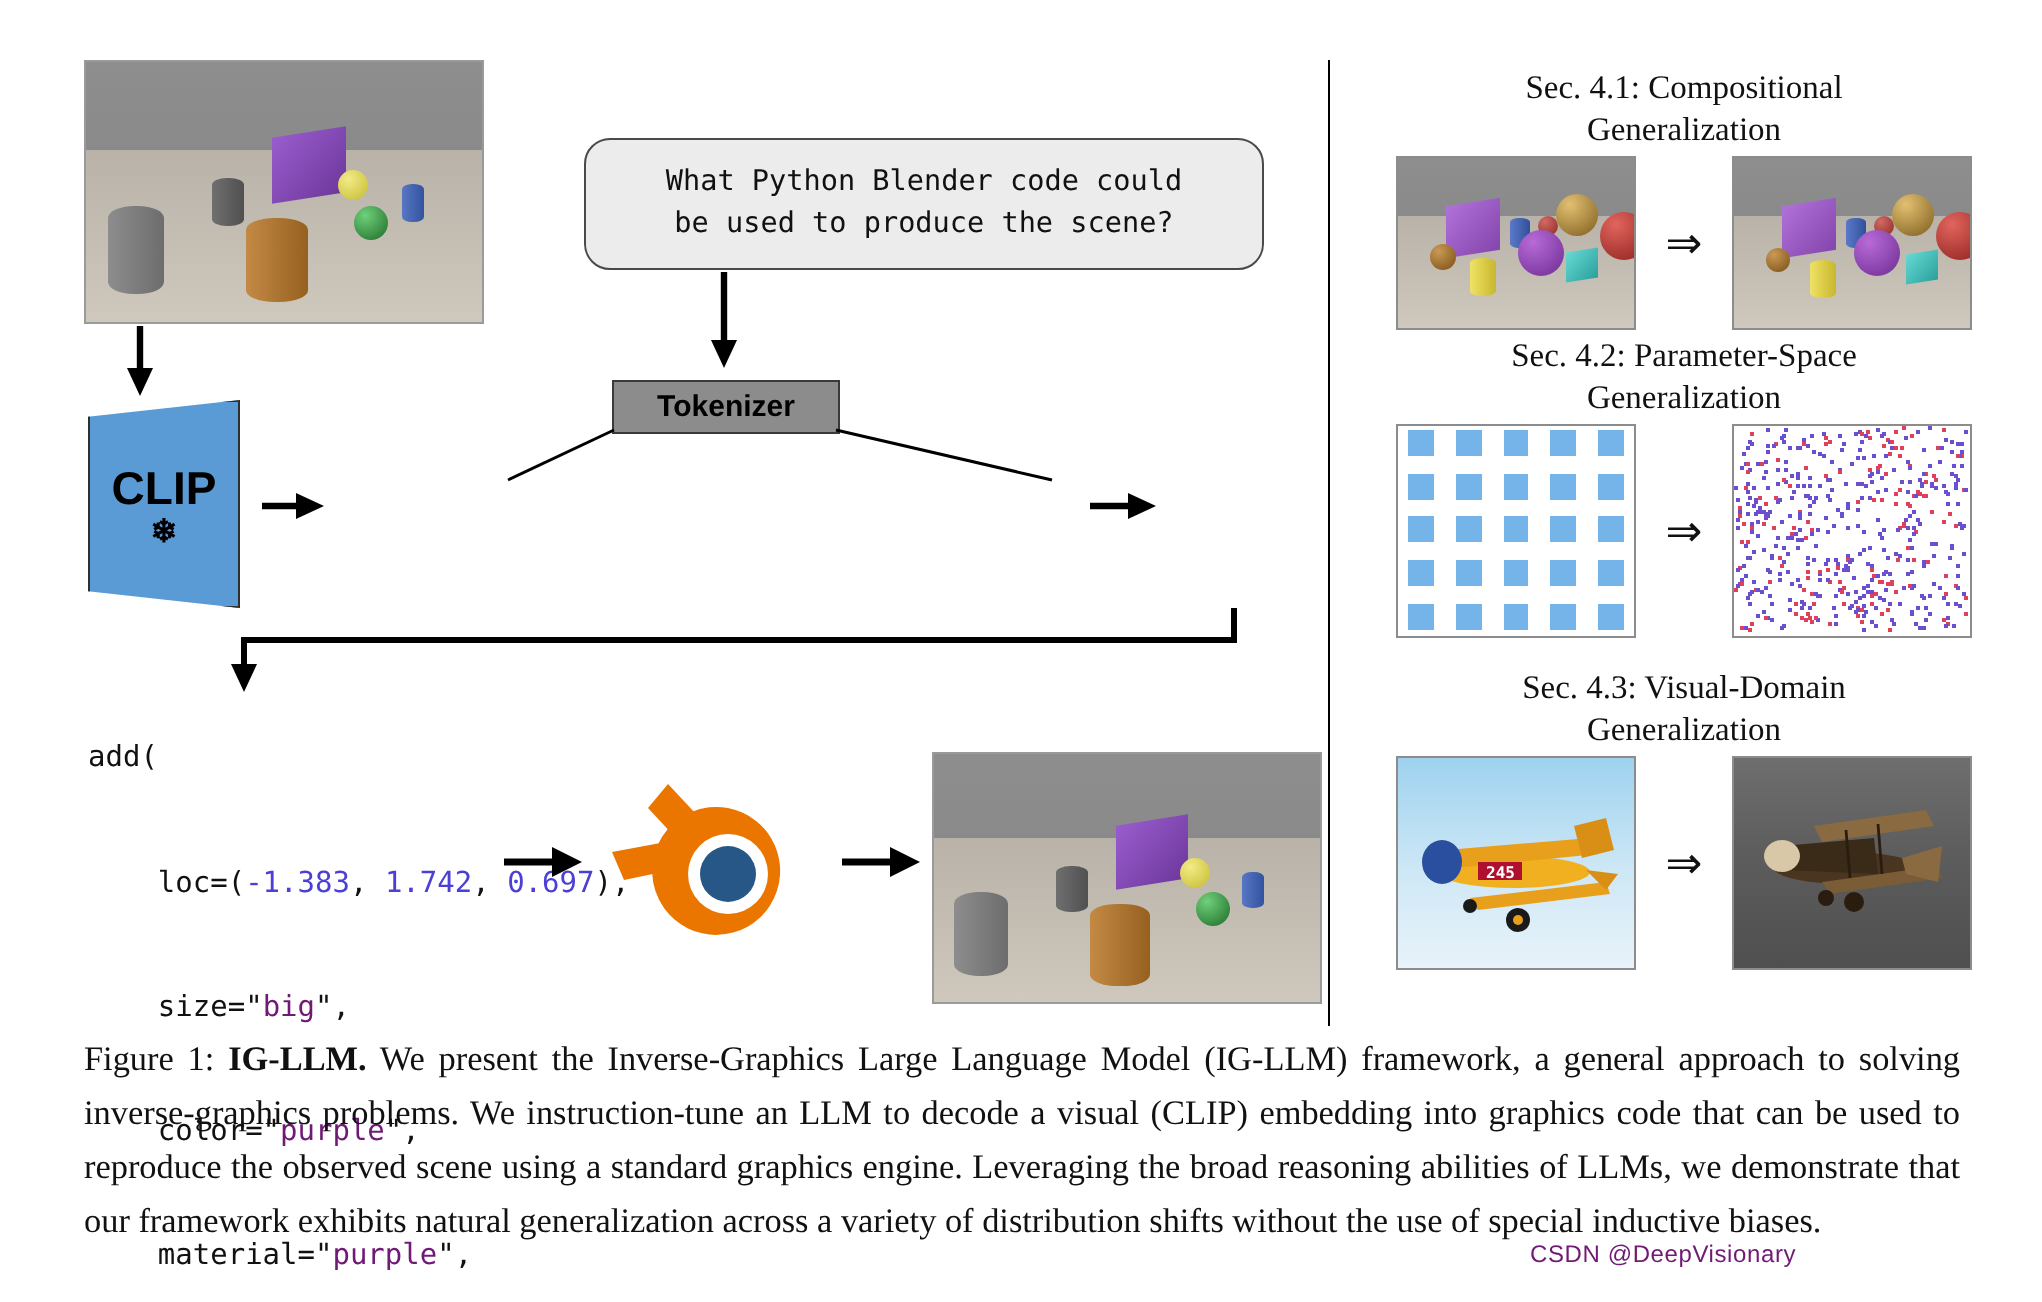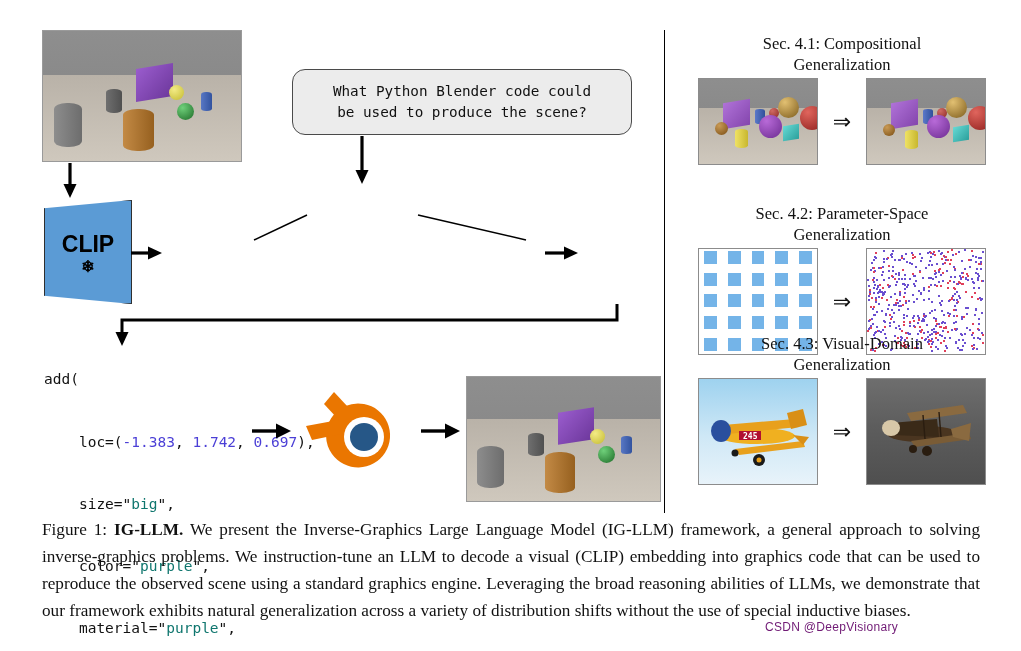--- a/index.html
+++ b/index.html
@@ -33,21 +33,21 @@
     left:292px;top:69px;width:338px;height:64px;
     border:1.6px solid #4a4a4a;border-radius:13px;background:#ececec;
     display:flex;align-items:center;justify-content:center;
   }
   #prompt-box .txt{
     font-family:"DejaVu Sans Mono", monospace;font-size:14.3px;line-height:21px;
     text-align:center;color:#111;white-space:pre-line;letter-spacing:0px;
   }
 
   
-  #clip-box{left:44px;top:200px;width:76px;height:104px;padding-left:12px;}
+  #clip-box{left:44px;top:200px;width:76px;height:104px;}
   #clip-box .shape{
     position:absolute;inset:0;background:#5b9bd5;border:1.5px solid #2f2f2f;
     clip-path:polygon(0% 8%,100% 0%,100% 100%,0% 92%);
     box-shadow:2px 2px 0 #7a7a7a;
   }
   #clip-box .lbl{
     position:absolute;inset:0;display:flex;flex-direction:column;
     align-items:center;justify-content:center;
     font-family:"Liberation Sans", sans-serif;font-weight:bold;font-size:23px;color:#000;
   }
@@ -77,21 +77,21 @@
     display:flex;align-items:center;justify-content:center;
     padding:0 5px;margin-right:-1px;color:#111;white-space:pre;
   }
 
   
   #code-block{
     left:44px;top:328px;font-family:"DejaVu Sans Mono", monospace;
     font-size:14.5px;line-height:20.7px;white-space:pre;color:#111;
   }
   .num{color:#4b3fd6;}
-  .str{color:#0f766e;}
+  .str{color:#701a75;}
 
   
   #blender-logo{left:298px;top:378px;width:118px;height:110px;}
 
   
   .sec{position:absolute;left:672px;width:340px;}
   .sec-title{
     font-family:"Liberation Serif", serif;font-size:16.5px;line-height:21px;
     text-align:center;color:#111;
   }
@@ -166,20 +166,23 @@
       <span>CLIP</span>
       <span class="snow">❄</span>
     </div>
   </div>
 
   <svg class="abs" style="left:131px;top:244px;" width="32" height="20">
     <line x1="0" y1="9" x2="20" y2="9" stroke="#000" stroke-width="3.2"></line>
     <polygon points="31,9 17,2.5 17,15.5" fill="#000"></polygon>
   </svg>
 
+  <div class="abs" id="tokenizer">
+    <span>Tokenizer</span>
+  </div>
 
   <svg class="abs" style="left:230px;top:214px;" width="340" height="28">
     <line x1="77" y1="1" x2="24" y2="26" stroke="#000" stroke-width="1.5"></line>
     <line x1="188" y1="1" x2="296" y2="26" stroke="#000" stroke-width="1.5"></line>
   </svg>
 
 
   <svg class="abs" style="left:545px;top:244px;" width="34" height="20">
     <line x1="0" y1="9" x2="21" y2="9" stroke="#000" stroke-width="3.2"></line>
     <polygon points="33,9 19,2.5 19,15.5" fill="#000"></polygon>
@@ -258,21 +261,21 @@
         <div class="obj sph" style="left:79px;top:18px;width:21px;height:21px;background:radial-gradient(circle at 33% 25%,#e2c072,#7d5c1c);"></div>
         <div class="obj sph" style="left:101px;top:27px;width:24px;height:24px;background:radial-gradient(circle at 33% 26%,#e0655d,#8e1f1c);"></div>
         <div class="obj sph" style="left:60px;top:36px;width:23px;height:23px;background:radial-gradient(circle at 33% 26%,#b86ad8,#6d2c91);"></div>
         <div class="obj sph" style="left:16px;top:45px;width:12px;height:12px;background:radial-gradient(circle at 33% 28%,#c99a55,#7a4d13);"></div>
         <div class="obj cyl" style="left:38px;top:51px;width:13px;height:19px;background:linear-gradient(90deg,#efe264,#c8b72e);"></div>
         <div class="obj cube" style="left:86px;top:47px;width:16px;height:15px;background:linear-gradient(135deg,#66d9d4,#2ba09c);"></div>
       </div>
     </div>
   </div>
 
-  <div class="sec" style="top:167px;margin-top:36px;">
+  <div class="sec" style="top:167px;">
     <div class="sec-title" style="white-space:pre-line;">Sec. 4.2: Parameter-Space
 Generalization</div>
     <div class="sec-pair">
       <div class="grid-plot pair-img" id="grid-plot" style="width:118px;height:105px;">
           <div class="grid-sq" style="left: 5.31px; top: 2px; width: 12.98px; height: 12.98px; background: rgb(116, 180, 232);"></div>
           <div class="grid-sq" style="left: 28.91px; top: 2px; width: 12.98px; height: 12.98px; background: rgb(116, 180, 232);"></div>
           <div class="grid-sq" style="left: 52.51px; top: 2px; width: 12.98px; height: 12.98px; background: rgb(116, 180, 232);"></div>
           <div class="grid-sq" style="left: 76.11px; top: 2px; width: 12.98px; height: 12.98px; background: rgb(116, 180, 232);"></div>
           <div class="grid-sq" style="left: 99.71px; top: 2px; width: 12.98px; height: 12.98px; background: rgb(116, 180, 232);"></div>
           <div class="grid-sq" style="left: 5.31px; top: 23.712px; width: 12.98px; height: 12.98px; background: rgb(116, 180, 232);"></div>

